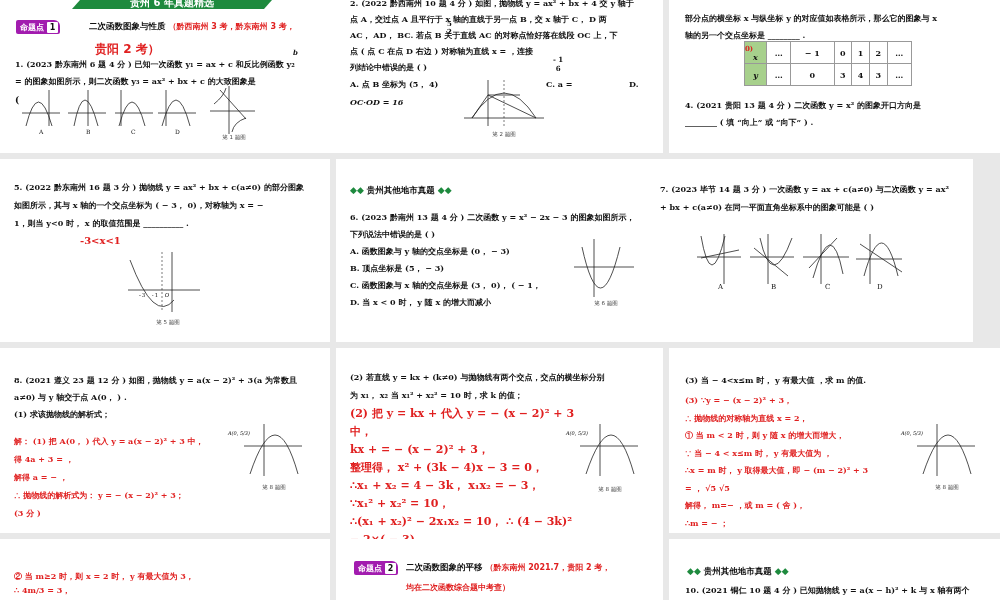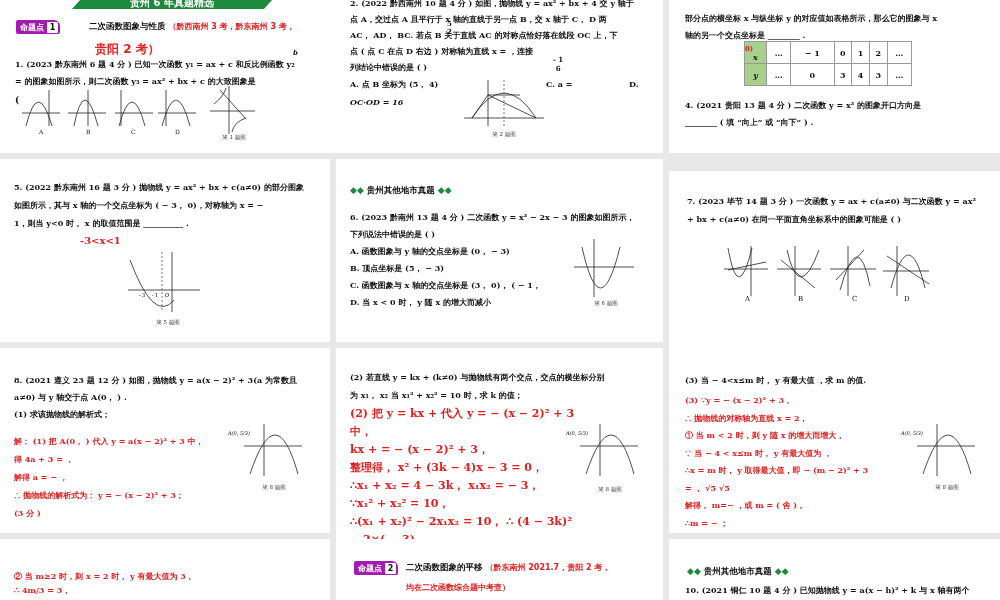--- a/index.html
+++ b/index.html
@@ -183,21 +183,21 @@
     <div>D. 当 x &lt; 0 时， y 随 x 的增大而减小</div>
   </div>
   <svg style="left:238px;top:80px;" width="62" height="58" viewBox="0 0 62 58">
     <line x1="0" y1="28" x2="60" y2="28" stroke="#222" stroke-width="0.8"></line>
     <line x1="20" y1="0" x2="20" y2="58" stroke="#222" stroke-width="0.8"></line>
     <path d="M8 8 Q26 90 46 8" fill="none" stroke="#222" stroke-width="0.8"></path>
   </svg>
   <div class="cap" style="left:252px;top:141px;width:36px;">第 6 题图</div>
 </div>
 
-<div class="slide" style="left:669px;top:159px;width:331px;height:183px;margin-top:12px;">
+<div class="slide" style="left:642px;top:159px;width:331px;height:183px;">
   <div class="s-text" style="left:18px;top:21px;width:310px;font-size:8px;line-height:18px;">
     <div>7. (2023 毕节 14 题 3 分 ) 一次函数 y = ax + c(a≠0) 与二次函数 y = ax²</div>
     <div>+ bx + c(a≠0) 在同一平面直角坐标系中的图象可能是 (        )</div>
   </div>
   <svg style="left:55px;top:75px;" width="45" height="50" viewBox="0 0 45 50">
     <line x1="0" y1="23" x2="44" y2="23" stroke="#222" stroke-width="0.8"></line>
     <line x1="27" y1="0" x2="27" y2="50" stroke="#222" stroke-width="0.8"></line>
     <path d="M4 2 Q14 60 28 2" fill="none" stroke="#222" stroke-width="0.8"></path>
     <line x1="4" y1="24" x2="42" y2="16" stroke="#222" stroke-width="0.8"></line>
   </svg>

